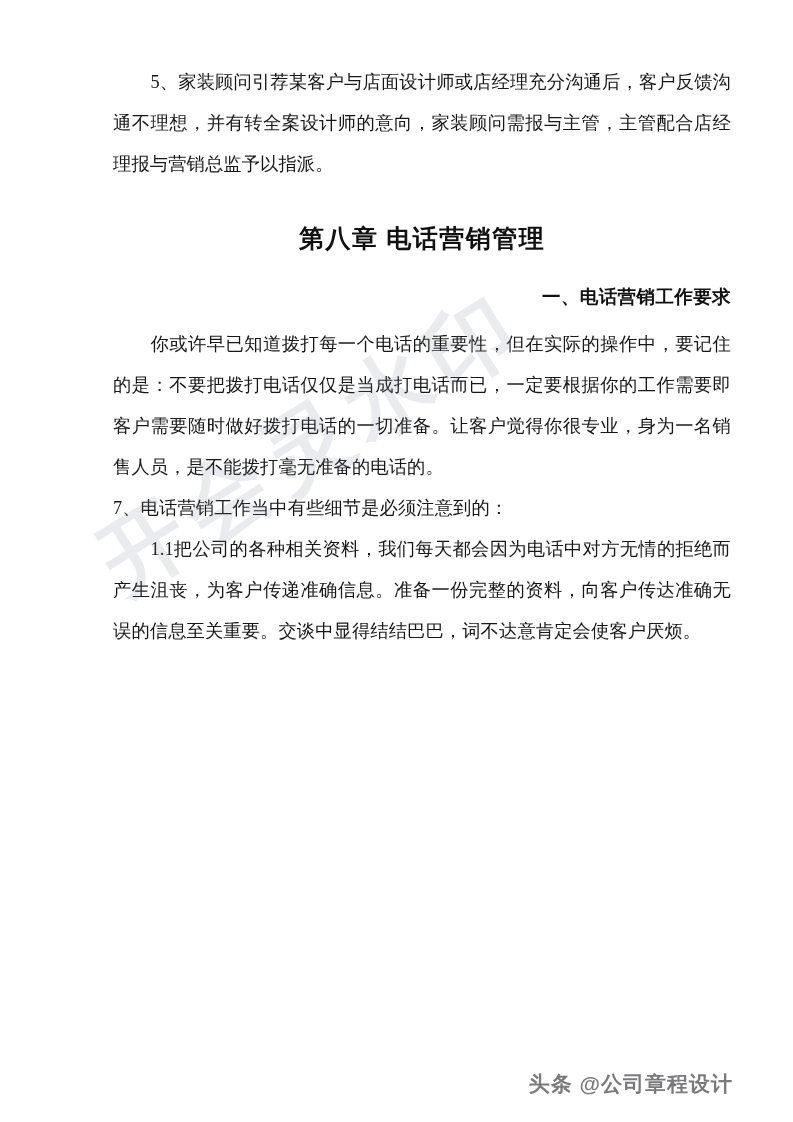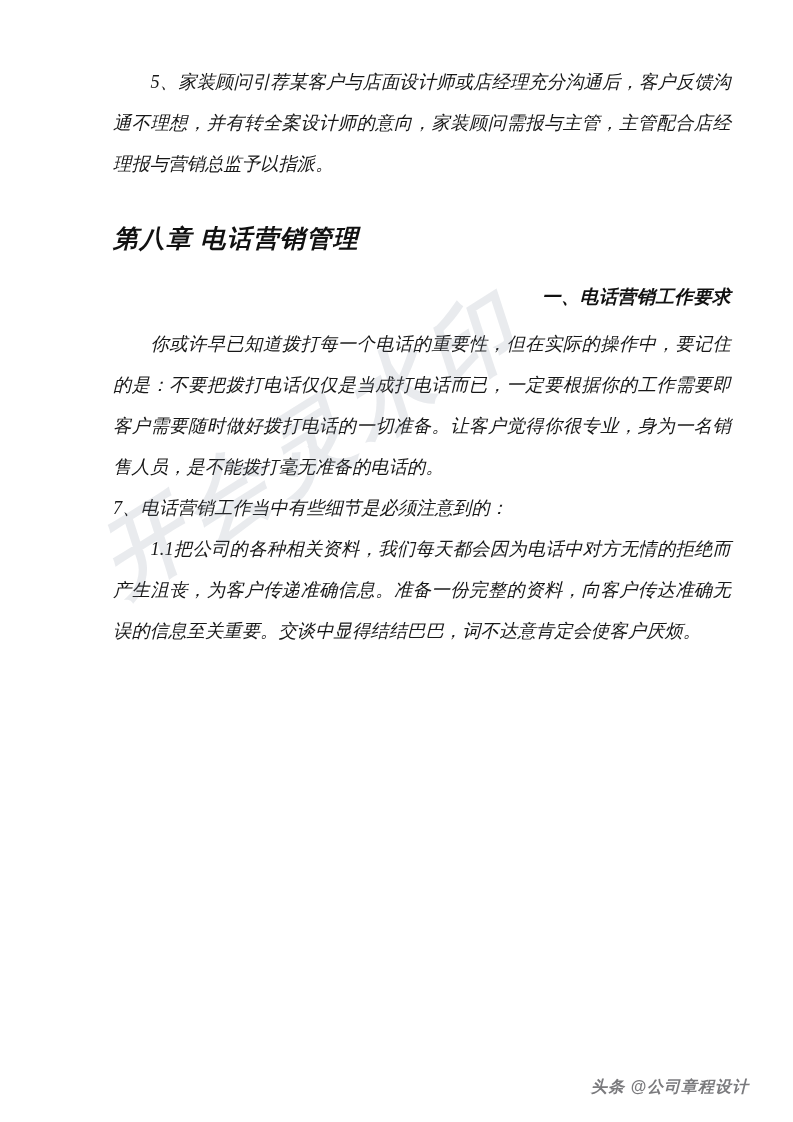--- a/index.html
+++ b/index.html
@@ -15,21 +15,20 @@
     font-family: "Liberation Serif", "DejaVu Serif", serif;
     color: #1a1a1a;
   }
 
   
   .page {
     position: absolute;
     inset: 0;
     background: #ffffff;
     padding: 10px;
-    font-style: italic;
   }
 
   .content {
     position: absolute;
     left: 113px;
     top: 62px;
     width: 618px;
   }
 
   
@@ -45,20 +44,21 @@
     font-family: "Liberation Serif", "DejaVu Serif", serif;
   }
   .para.indent2 { text-indent: 2.05em; }
   .para.indent0 { text-indent: 0; }
 
   .chapter-title {
     margin: 0;
     font-size: 25px;
     line-height: 1.2;
     font-weight: bold;
+    text-align: center;
     letter-spacing: 1.5px;
     color: #111111;
     font-family: "Liberation Serif", "DejaVu Serif", serif;
   }
 
   .section-head {
     margin: 0;
     font-size: 18.5px;
     line-height: 1.2;
     font-weight: bold;
@@ -94,23 +94,23 @@
     color: rgba(120, 130, 150, 0.16);
     transform: rotate(-32deg);
     transform-origin: left center;
     white-space: nowrap;
     font-family: "Liberation Sans", "DejaVu Sans", sans-serif;
   }
 
   
   .wm-bottom {
     position: absolute;
-    right: 44px;
+    right: 60px;
     bottom: 24px;
-    font-size: 16px;
+    font-size: 21px;
     font-weight: bold;
     letter-spacing: 1px;
     color: rgba(40, 40, 45, 0.62);
     text-shadow: 0.8px 0.8px 0 rgba(255,255,255,0.95);
     white-space: nowrap;
     font-family: "Liberation Sans", "DejaVu Sans", sans-serif;
     z-index: 4;
   }
 </style>
 </head>

